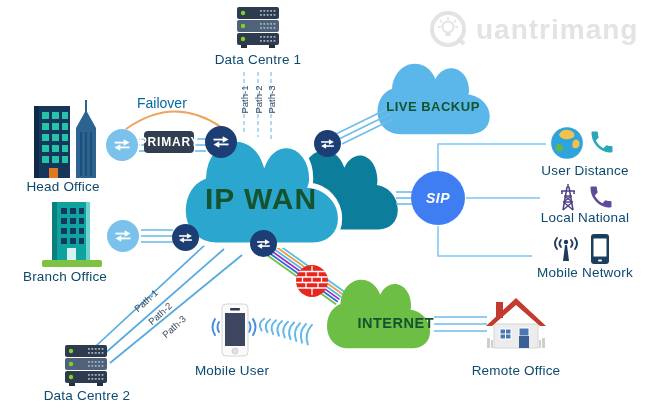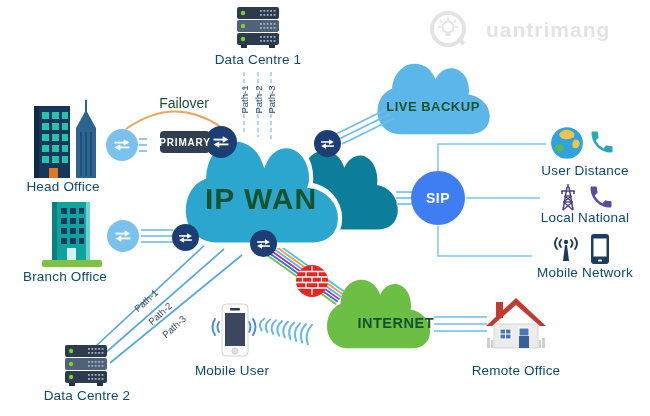--- a/index.html
+++ b/index.html
@@ -5,34 +5,34 @@
   html,body{margin:0;padding:0;background:#fff;}
   .stage{position:relative;width:650px;height:416px;background:#fff;overflow:hidden;
          font-family:"Liberation Sans",sans-serif;}
   .abs{position:absolute;}
   .lbl{position:absolute;font-size:13.5px;color:#0c4a6e;text-align:center;letter-spacing:.2px;}
   .router{position:absolute;border-radius:50%;display:flex;align-items:center;justify-content:center;}
   .router.big{width:32px;height:32px;}
   .router.small{width:27px;height:27px;}
   .router.light{background:#7ac2ec;}
   .router.dark{background:#1d3e74;}
-  .primary-box{position:absolute;left:160px;top:131px;width:50px;height:22px;background:#303e4f;
-      border-radius:4px;color:#fff;font-size:10px;font-weight:bold;letter-spacing:.8px;
+  .primary-box{position:absolute;left:144px;top:131px;width:50px;height:22px;background:#303e4f;
+      border-radius:4px;color:#fff;font-size:12px;font-weight:bold;letter-spacing:.8px;
       display:flex;align-items:center;justify-content:center;}
   .cloud-text{position:absolute;width:100%;text-align:center;color:#14532d;font-weight:bold;}
   .sip{position:absolute;left:411px;top:171px;width:54px;height:54px;border-radius:50%;
       background:#3e7ef2;color:#fff;font-weight:bold;font-size:14px;
-      display:flex;align-items:center;justify-content:center;letter-spacing:.5px;}
+      display:flex;align-items:center;justify-content:center;letter-spacing:.5px;font-style:italic;}
   .pathlbl{position:absolute;font-size:9.5px;color:#33475c;width:40px;text-align:center;}
   .vert{transform:rotate(-90deg);}
   .diag{transform:rotate(-42deg);}
   .watermark{position:absolute;left:426px;top:8px;display:flex;align-items:center;color:#e3e3e3;}
-  .watermark .wtext{font-size:21px;font-weight:bold;letter-spacing:1px;margin-left:16px;}
-  .failover{position:absolute;left:137px;top:95px;width:72px;text-align:right;
-      font-size:14px;color:#14532d;}
+  .watermark .wtext{font-size:28px;font-weight:bold;letter-spacing:1px;margin-left:6px;}
+  .failover{position:absolute;left:137px;top:95px;width:72px;text-align:left;
+      font-size:14px;color:#0369a1;}
 </style>
 </head>
 <body>
 
 <div class="stage">
 
   <svg width="0" height="0" style="position:absolute">
     <defs>
       <g id="swap" fill="#fff" stroke="none">
         <rect x="3" y="4" width="12" height="2.2"></rect>

